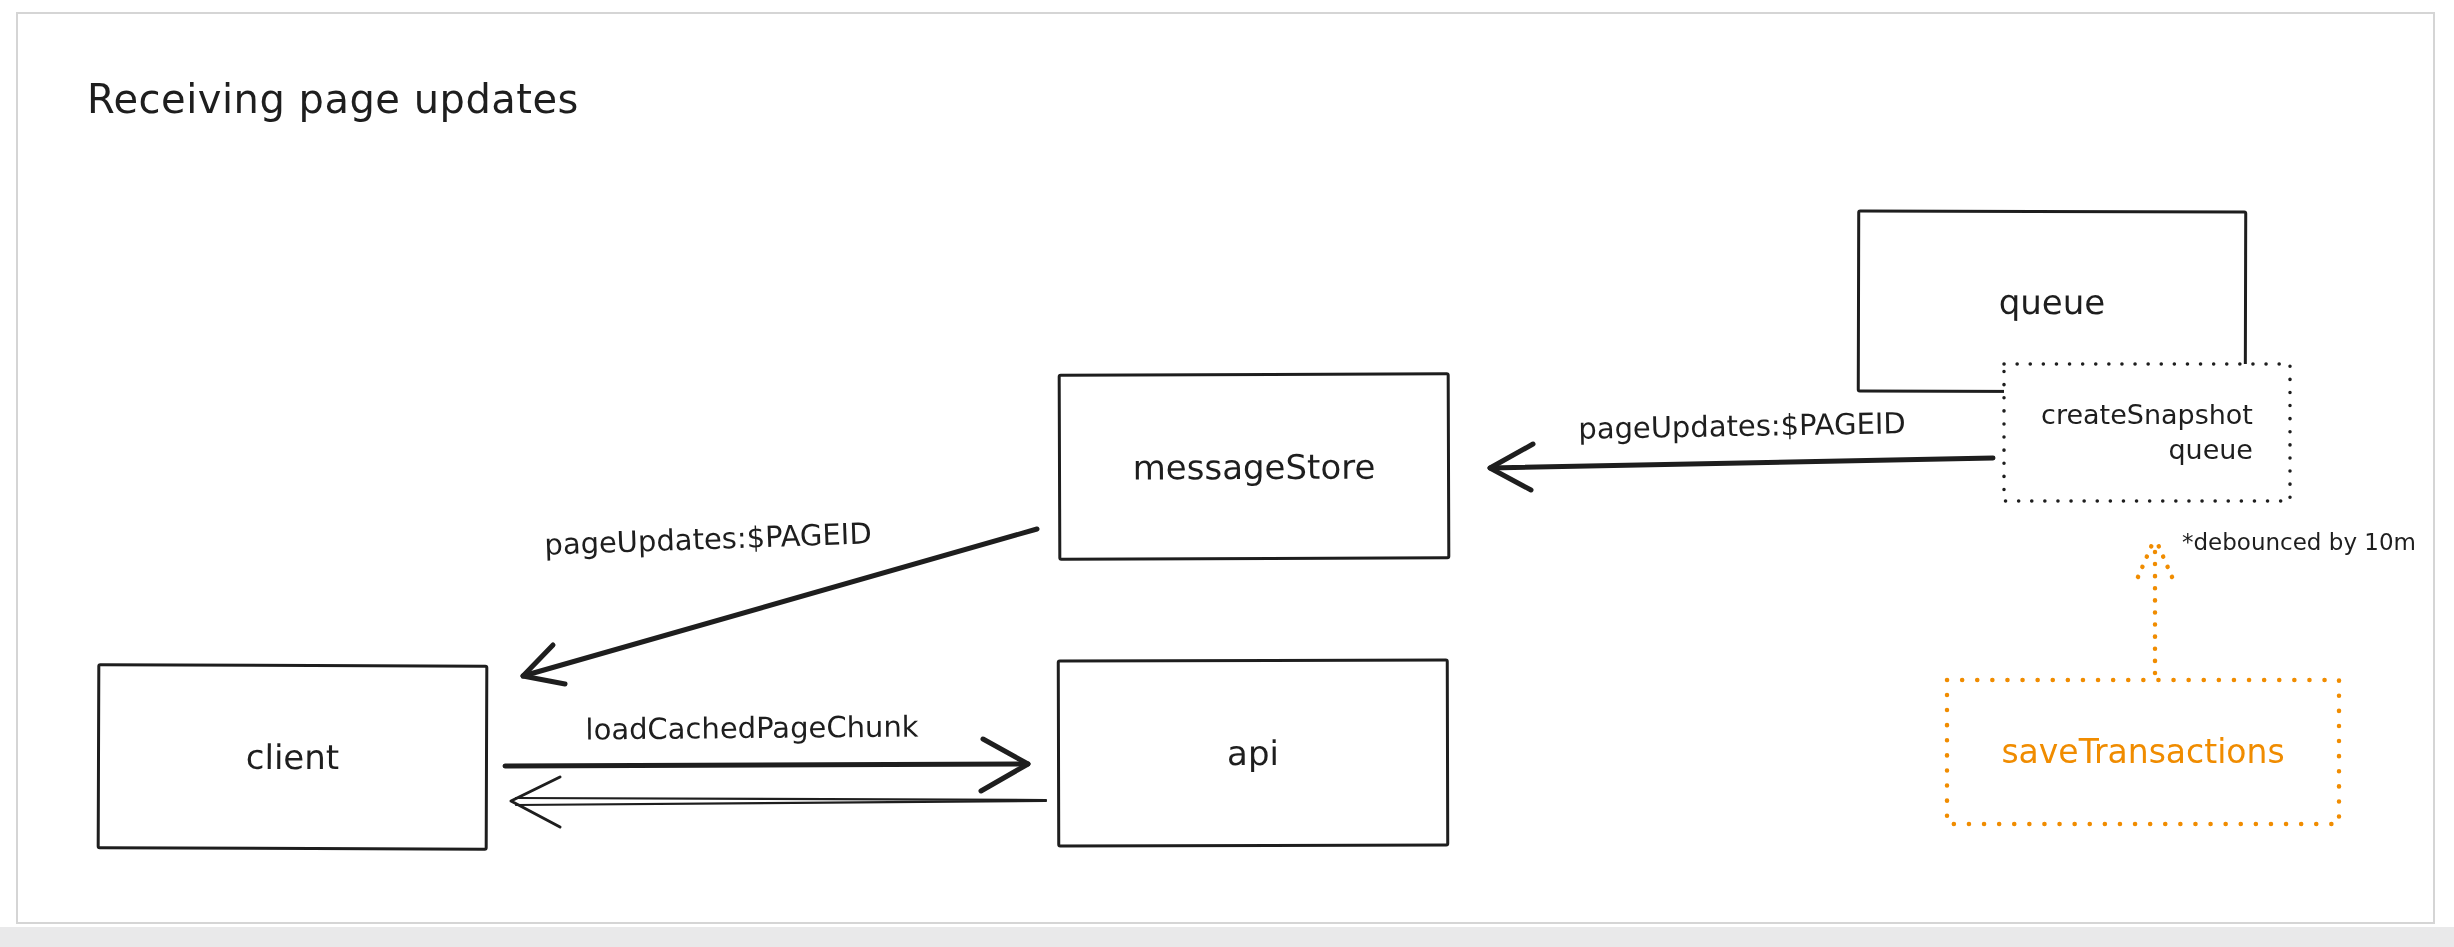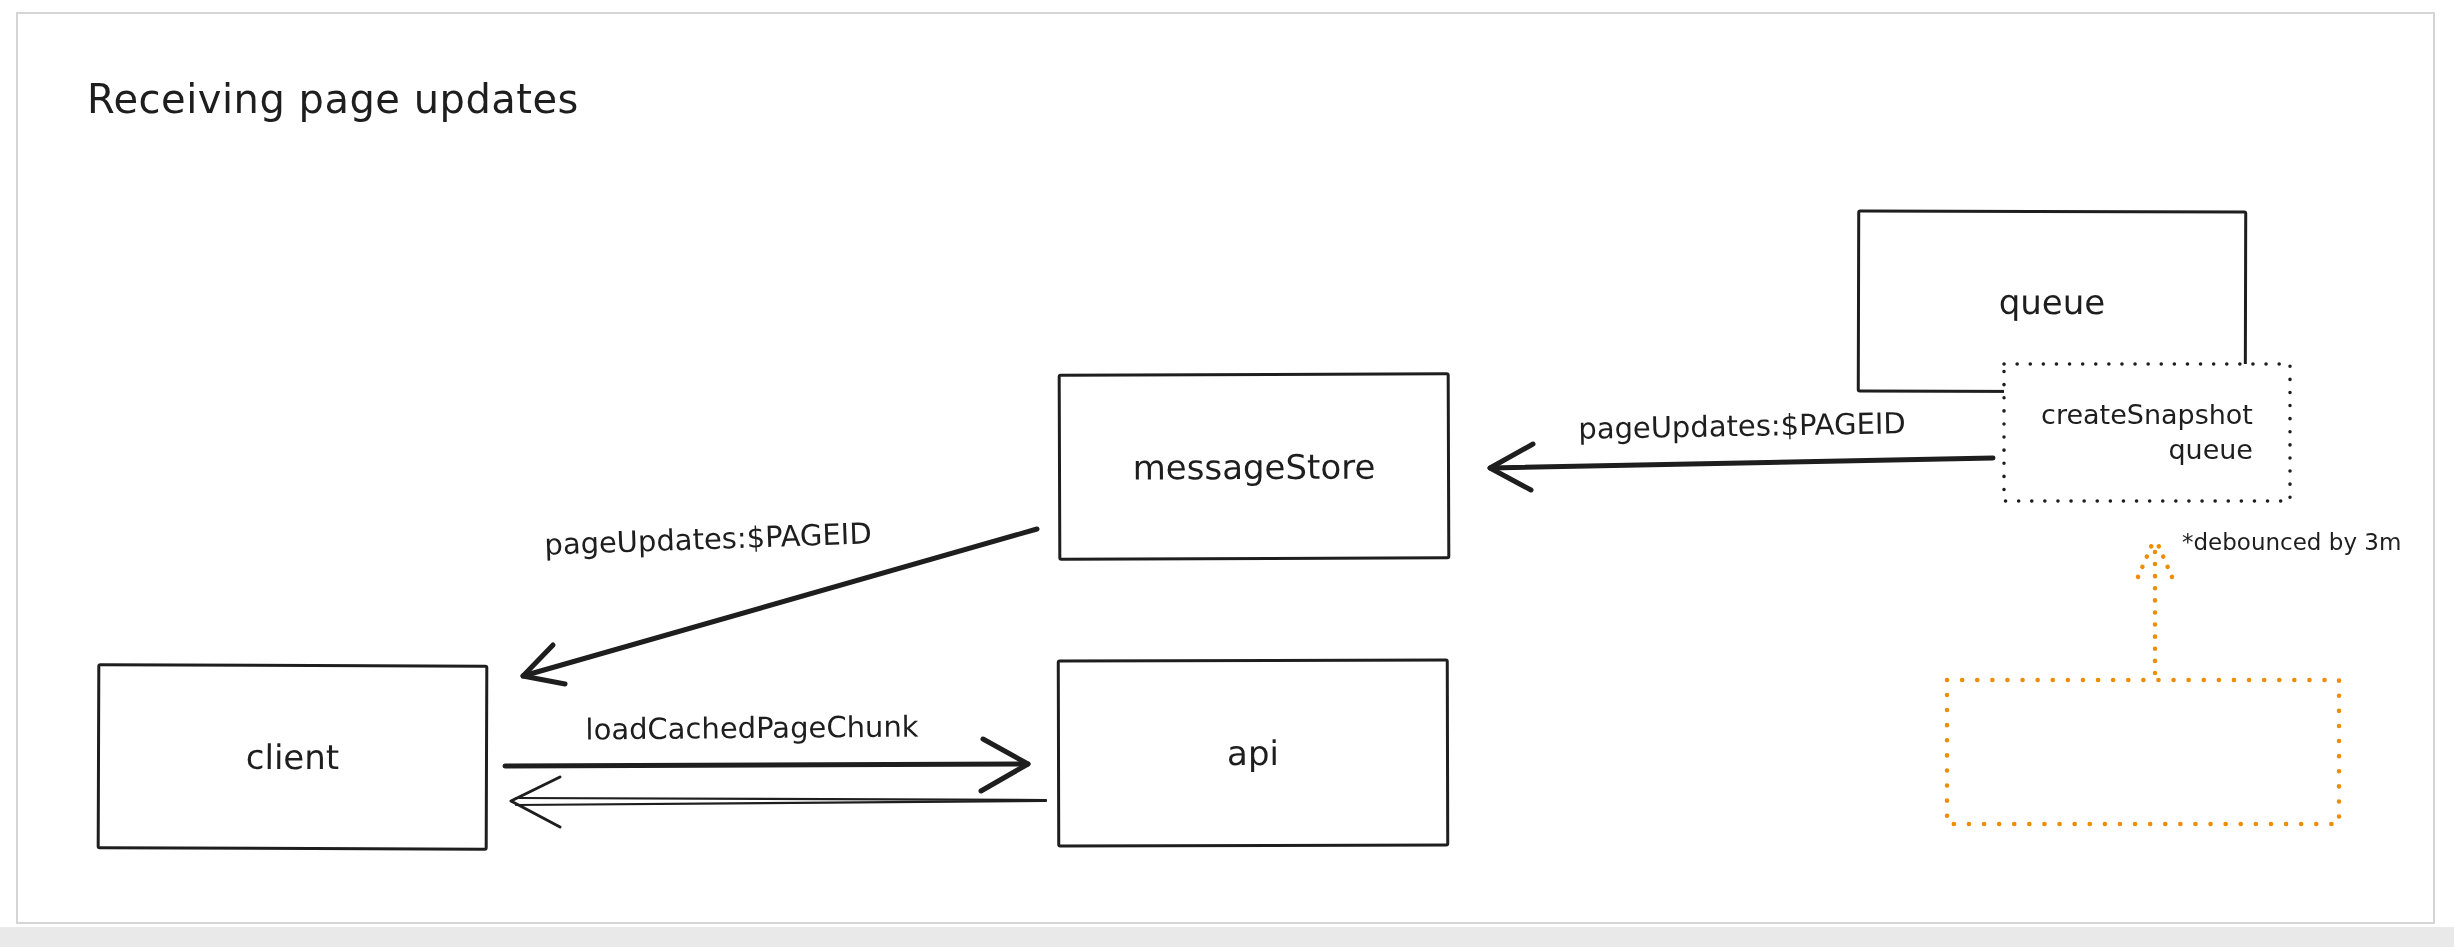--- a/index.html
+++ b/index.html
@@ -97,18 +97,19 @@
     <line class="accent-stroke" x1="2138" y1="577" x2="2154" y2="540" stroke-width="4.5" stroke-dasharray="0.1 11"></line>
     <line class="accent-stroke" x1="2172" y1="577" x2="2156" y2="540" stroke-width="4.5" stroke-dasharray="0.1 11"></line>
   </g>
 </svg>
 
 <div class="overlay-label lbl-create">
   <div>createSnapshot</div>
   <div>queue</div>
 </div>
 <div class="overlay-label lbl-save">
+  <div>saveTransactions</div>
 </div>
 
 <div class="edge-label lbl-edge-a">pageUpdates:$PAGEID</div>
 <div class="edge-label lbl-edge-b">pageUpdates:$PAGEID</div>
 <div class="edge-label lbl-edge-c">loadCachedPageChunk</div>
-<div class="edge-label lbl-note">*debounced by 3m</div>
+<div class="edge-label lbl-note">*debounced by 10m</div>
 
 </body></html>

